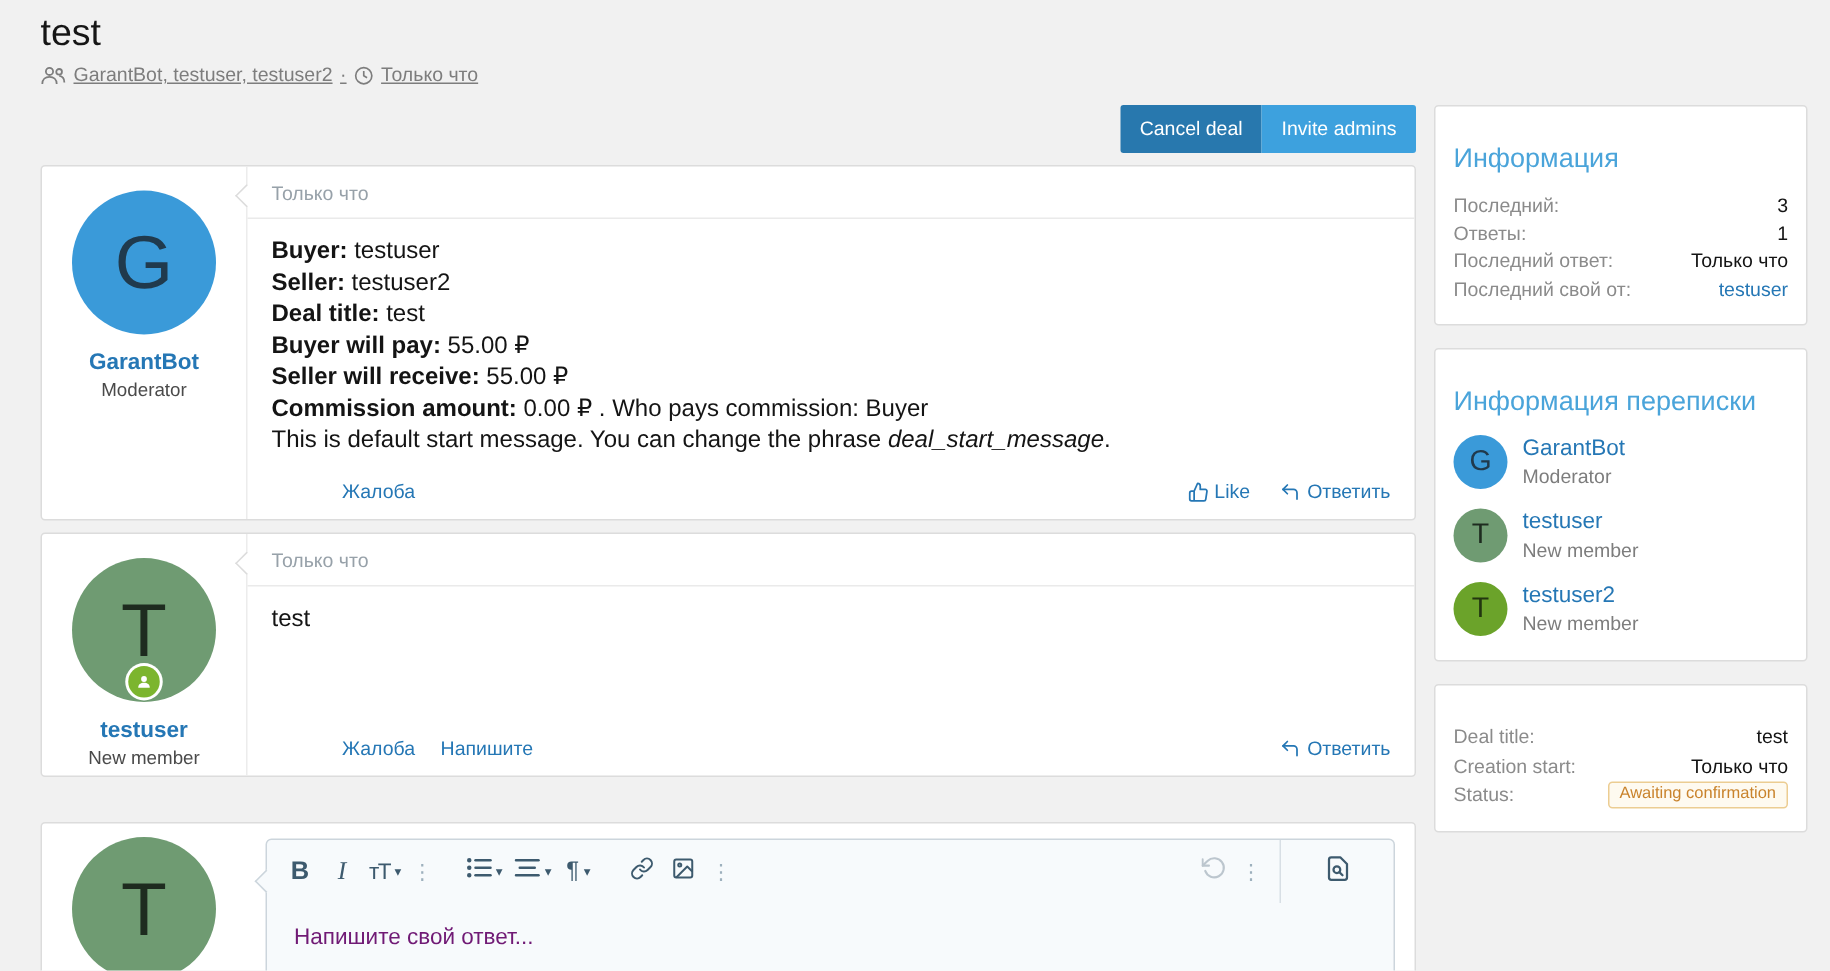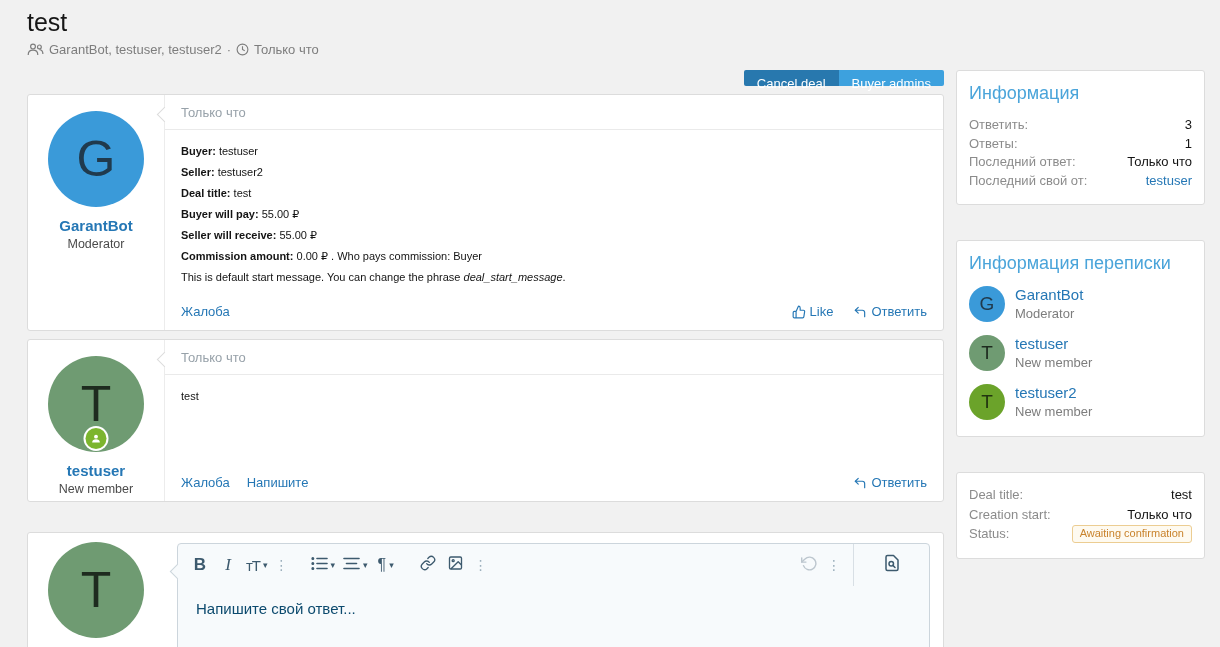--- a/index.html
+++ b/index.html
@@ -6,31 +6,31 @@
   html,body { width:1220px; height:647px; overflow:hidden; }
   body {
     background:#f1f1f1;
     font-family:"Liberation Sans","DejaVu Sans",sans-serif;
     color:#141414;
   }
   .page { padding:0 14px 0 27px; }
 
   
   .page-title { font-size:25px; font-weight:400; color:#161616; padding-top:7px; line-height:30px; }
-  .thread-meta { margin-top:5px; font-size:13px; color:#7d7d7d; display:flex; align-items:center; gap:5px; }
+  .thread-meta { margin-top:5px; font-size:13px; color:#7d7d7d; display:flex; align-items:flex-end; gap:5px;text-decoration:underline; }
   .thread-meta svg { display:block; }
 
   
   .columns { display:flex; gap:12px; margin-top:13px; }
   .main-col { width:917px; }
   .side-col { width:249px; }
 
   
   .actions-row { display:flex; justify-content:flex-end; margin-bottom:1px; }
-  .btn { border:none; color:#fff; font-size:13px; padding:0 13px; height:16px; cursor:pointer;
+  .btn { border:none; color:#fff; font-size:13px; padding:0 13px; height:32px; cursor:pointer;
          font-family:inherit; line-height:28px; }
   .btn-cancel { background:#2878ae; border-radius:2px 0 0 2px; }
   .btn-invite { background:#3da1de; border-radius:0 2px 2px 0; }
 
   
   .msg-card { display:flex; background:#fff; border:1px solid #dcdcdc; border-radius:3px; margin-top:8px; }
   .msg-aside { width:136px; flex:0 0 136px; padding-top:16px; text-align:center; }
   .avatar-lg { width:96px; height:96px; border-radius:50%; margin:0 auto; display:flex;
                align-items:center; justify-content:center; font-size:50px; position:relative; cursor:pointer; }
   .av-blue  { background:#3a9ad9; color:#203a4d; }
@@ -40,23 +40,23 @@
                   width:21px; height:21px; border-radius:50%; background:#7cb52e;
                   box-shadow:0 0 0 2px #fff; display:flex; align-items:center; justify-content:center; }
   .msg-username { margin-top:10px; font-size:15px; font-weight:bold; color:#2577b5; cursor:pointer; }
   .msg-usertitle { margin-top:3px; font-size:12.5px; color:#4a4a4a; }
 
   .msg-main { flex:1; border-left:1px solid #ececec; position:relative; display:flex; flex-direction:column; }
   .msg-main::before { content:""; position:absolute; left:-6px; top:14px; width:10px; height:10px;
                       background:#fff; border-left:1px solid #dcdcdc; border-bottom:1px solid #dcdcdc;
                       transform:rotate(45deg); }
   .msg-date-row { padding:10px 16px 9px; font-size:13px; color:#97a1a9; border-bottom:1px solid #eaeaea; cursor:pointer; }
-  .msg-body { padding:11px 16px 8px; font-size:11px; line-height:21px; flex:1; white-space:pre-wrap; }
+  .msg-body { padding:11px 16px 8px; font-size:16px; line-height:21px; flex:1; white-space:pre-wrap; }
   .msg-footer { padding:8px 16px 11px; display:flex; justify-content:space-between; align-items:center; font-size:13px; }
-  .footer-left { display:flex; gap:17px; }
+  .footer-left { display:flex; gap:17px;margin-left:47px; }
   .footer-right { display:flex; gap:20px; }
   .msg-link { color:#2577b5; cursor:pointer; display:flex; align-items:center; gap:4px; }
   .msg-link svg { display:block; }
 
   
   .reply-card { display:flex; background:#fff; border:1px solid #dcdcdc; border-radius:3px; margin-top:30px; height:180px; }
   .reply-card .msg-aside { padding-top:9px; }
   .editor-cell { flex:1; padding:10px 13px; }
   .editor-box { background:#f7fafc; border:1px solid #ccd5dc; border-radius:4px; height:100%; position:relative; }
   .editor-box::before { content:""; position:absolute; left:-6px; top:22px; width:10px; height:10px;
@@ -69,24 +69,24 @@
   .tb-italic { font-style:italic; font-family:"Liberation Serif",serif; font-size:17px; }
   .tb-size { font-size:15px; letter-spacing:-1px;align-items:center; }
   .tb-para { font-size:16px; }
   .tb-caret { font-size:9px; margin-left:3px; color:#3d5a6e; }
   .tb-dots { color:#9db0bd; font-size:14px; letter-spacing:0; min-width:20px; }
   .tb-gap { width:14px; }
   .tb-right { margin-left:auto; display:flex; align-items:center; height:100%; }
   .tb-undo { color:#bcc6ce; }
   .preview-btn { border-left:1px solid #d8dfe5; height:42px; display:flex; align-items:center;
                  justify-content:center; width:76px; margin-left:8px; cursor:pointer; color:#3d5a6e; }
-  .editor-area { padding:14px 18px; font-size:15px; color:#0c4a6e; cursor:text; }
-
-  
-  .side-block { background:#fff; border:1px solid #dcdcdc; border-radius:3px; padding:12px 12px 14px; margin-bottom:35px; }
+  .editor-area { padding:14px 18px; font-size:15px; color:#701a75; cursor:text; }
+
+  
+  .side-block { background:#fff; border:1px solid #dcdcdc; border-radius:3px; padding:24px 12px 14px; margin-bottom:15px; }
   .side-title { font-size:18px; font-weight:400; color:#4aa4da; margin-bottom:12px; }
   .side-row { display:flex; justify-content:space-between; font-size:13px; line-height:18.5px; }
   .side-label { color:#8b8b8b; }
   .side-value { color:#141414; text-align:right; }
   .side-value-link { color:#2577b5; cursor:pointer; }
   .user-row { display:flex; align-items:flex-start; gap:10px; margin-bottom:13px; }
   .user-row:last-child { margin-bottom:2px; }
   .avatar-sm { width:36px; height:36px; border-radius:50%; display:flex; align-items:center;
                justify-content:center; font-size:19px; flex:0 0 36px; cursor:pointer; }
   .user-name { font-size:15px; color:#2577b5; line-height:18px; cursor:pointer; }
@@ -120,21 +120,21 @@
       </svg>
     </span>
     <span>Только что</span>
   </div>
 
   <div class="columns">
     <div class="main-col">
 
       <div class="actions-row">
         <button class="btn btn-cancel">Cancel deal</button>
-        <button class="btn btn-invite">Buyer admins</button>
+        <button class="btn btn-invite">Invite admins</button>
       </div>
 
       <div class="msg-card">
         <div class="msg-aside">
           <div class="avatar-lg av-blue">G</div>
           <div class="msg-username">GarantBot</div>
           <div class="msg-usertitle">Moderator</div>
         </div>
         <div class="msg-main">
           <div class="msg-date-row">Только что</div>
@@ -290,21 +290,21 @@
         </div>
       </div>
 
     </div>
 
     <div class="side-col">
 
       <div class="side-block">
         <div class="side-title">Информация</div>
         <div class="side-row">
-          <span class="side-label">Ответить:</span>
+          <span class="side-label">Последний:</span>
           <span class="side-value">3</span>
         </div>
         <div class="side-row">
           <span class="side-label">Ответы:</span>
           <span class="side-value">1</span>
         </div>
         <div class="side-row">
           <span class="side-label">Последний ответ:</span>
           <span class="side-value">Только что</span>
         </div>

